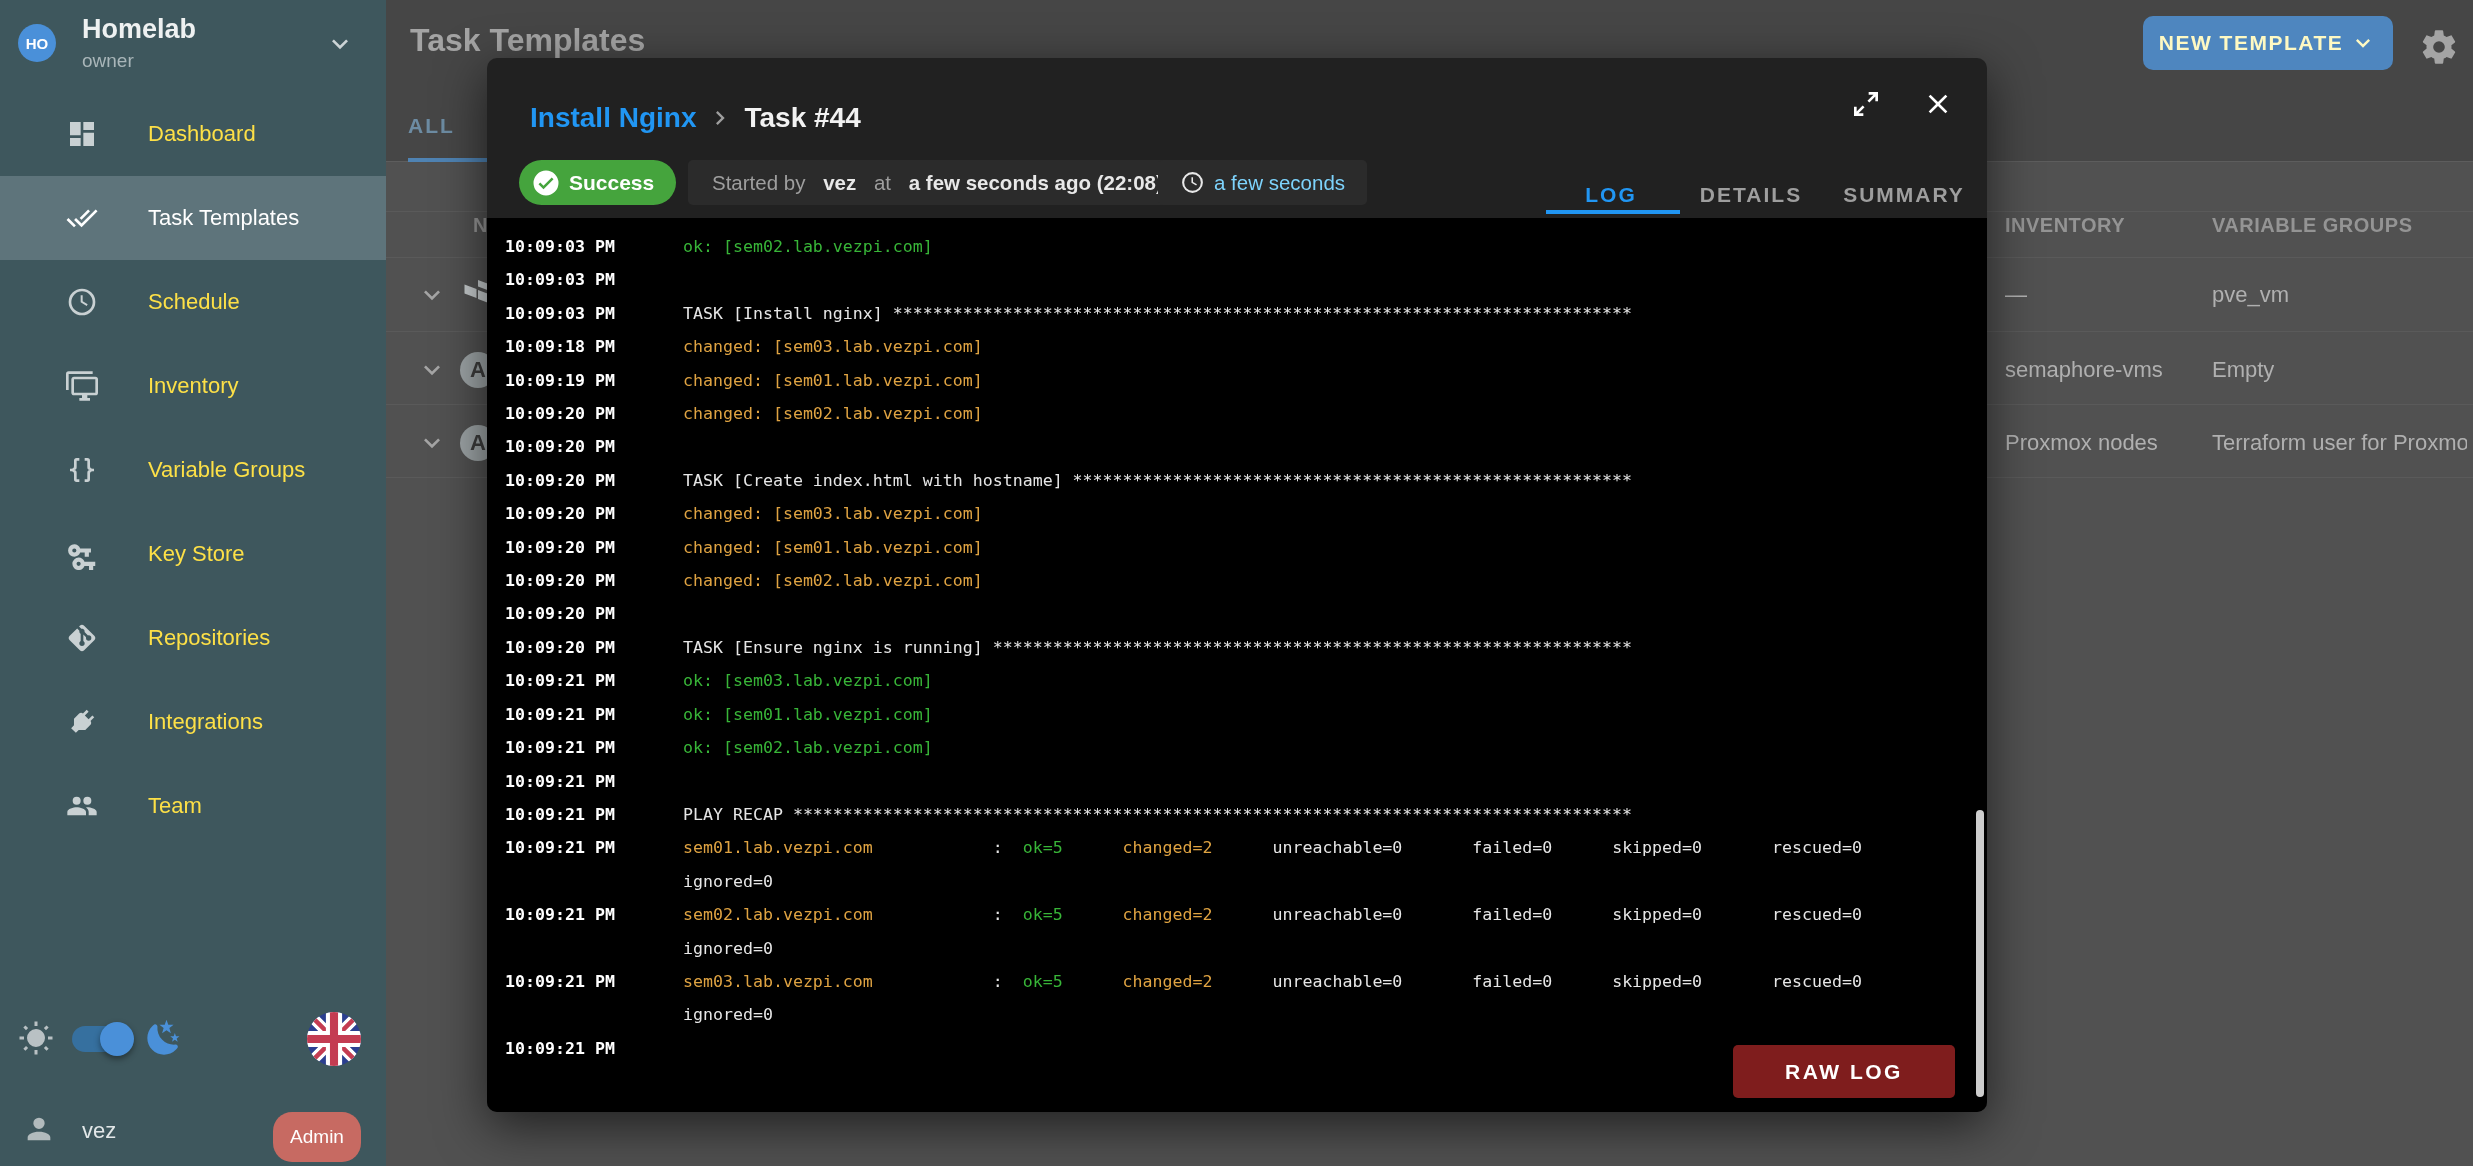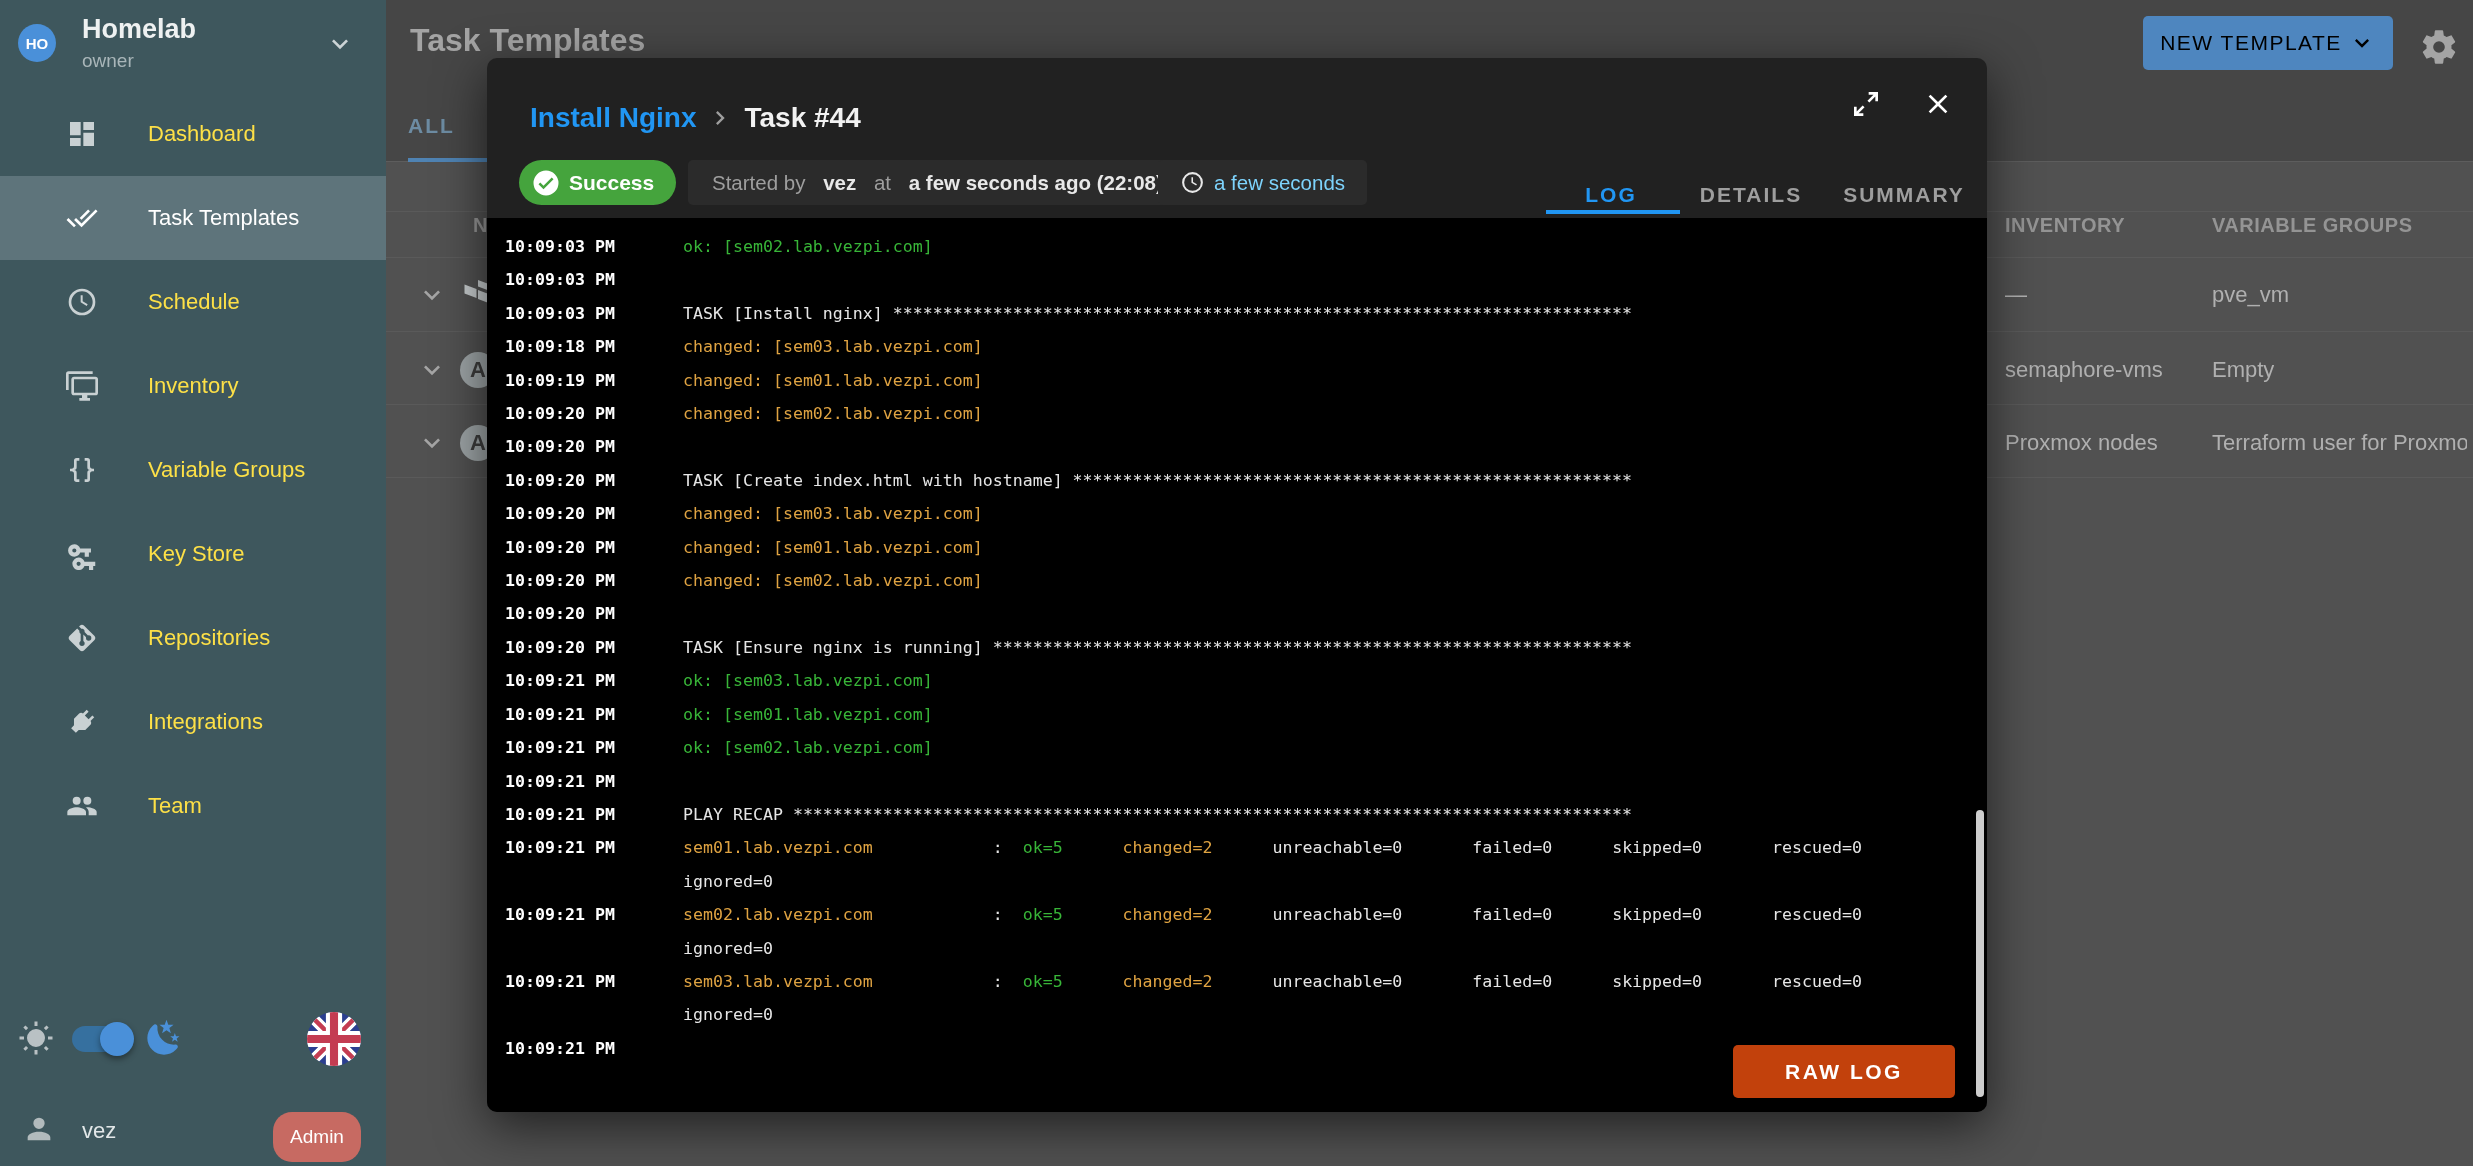--- a/index.html
+++ b/index.html
@@ -37,22 +37,22 @@
 
   
   #main { position:absolute; left:386px; top:0; width:2087px; height:1166px; background:#515151; }
   #appbar { position:absolute; left:0; top:0; width:2087px; height:162px;
             background:#464646; border-bottom:1px solid #5d5d5d; }
   .page-title { position:absolute; left:24px; top:22px; font-size:32px; font-weight:bold; color:#a4a4a4; }
   .tab-all { position:absolute; left:22px; top:114px; width:84px; text-align:left;
              font-size:21px; font-weight:bold; letter-spacing:2px; color:#6d8ca3; cursor:pointer; }
   .tab-all-underline { position:absolute; left:22px; top:158px; width:84px; height:4px; background:#4f83b3; }
   .btn-new-template { position:absolute; left:1757px; top:16px; width:250px; height:54px;
-                      background:#4e86bf; border-radius:5px; color:#000000; font-size:21px;
-                      font-weight:normal; letter-spacing:1.5px; display:flex; align-items:center;
+                      background:#4e86bf; border-radius:10px; color:#fef9c3; font-size:21px;
+                      font-weight:bold; letter-spacing:1.5px; display:flex; align-items:center;
                       justify-content:center; gap:6px; cursor:pointer; }
   .btn-new-template svg { width:28px; height:28px; }
   .gear { position:absolute; left:2033px; top:27px; width:40px; height:40px; color:#a4a4a4; cursor:pointer; }
   .table-top-line { position:absolute; left:0; top:211px; width:2087px; height:1px; background:#5a5a5a; }
   .th { position:absolute; top:214px; font-size:20px; font-weight:bold; color:#949494; letter-spacing:.5px; }
   .th-name { left:87px; } .th-inventory { left:1619px; } .th-groups { left:1826px; }
   .thead-line { position:absolute; left:0; top:257px; width:2087px; height:1px; background:#5a5a5a; }
   .trow { position:absolute; left:0; width:2087px; height:74px; border-bottom:1px solid #5a5a5a; }
   .trow .row-chevron { position:absolute; left:30px; top:21px; width:32px; height:32px; color:#a5a5a5; cursor:pointer; }
   .trow .row-app-icon { position:absolute; left:74px; top:19px; width:36px; height:36px; }
@@ -88,21 +88,21 @@
   .tab-log-x { left:1124px; } .tab-details-x { left:1264px; } .tab-summary-x { left:1417px; }
   .m-tab-underline { position:absolute; left:1059px; top:152px; width:134px; height:4px; background:#2196f3; }
   #log { position:absolute; left:0; top:160px; width:1500px; height:894px; background:#000;
          border-radius:0 0 10px 10px; padding:12px 28px 0 18px; overflow:hidden;
          font-family:"DejaVu Sans Mono", monospace; font-size:16.6px; line-height:33.4px; }
   .log-line { display:flex; }
   .log-ts { width:162px; flex:0 0 162px; color:#ffffff; font-weight:bold; white-space:pre; }
   .log-msg { flex:1; margin-left:16px; white-space:pre-wrap; word-break:normal; color:#e6e6e6; }
   .seg-w { color:#e6e6e6; } .seg-g { color:#38b538; } .seg-o { color:#dfa342; }
   .btn-raw-log { position:absolute; right:32px; bottom:14px; width:222px; height:53px;
-                 background:#c2410c; border-radius:5px; color:#fff; font-size:21px; font-weight:bold;
+                 background:#7f1d1d; border-radius:5px; color:#fff; font-size:21px; font-weight:bold;
                  letter-spacing:2.5px; display:flex; align-items:center; justify-content:center; cursor:pointer; }
   .m-scrollbar { position:absolute; right:3px; top:752px; width:8px; height:287px;
                  background:#cdcdcd; border-radius:4px; cursor:pointer; }
 </style>
 </head>
 <body>
 
 <div id="sidebar">
   <div class="sb-avatar">HO</div>
   <div class="sb-project">Homelab</div>

